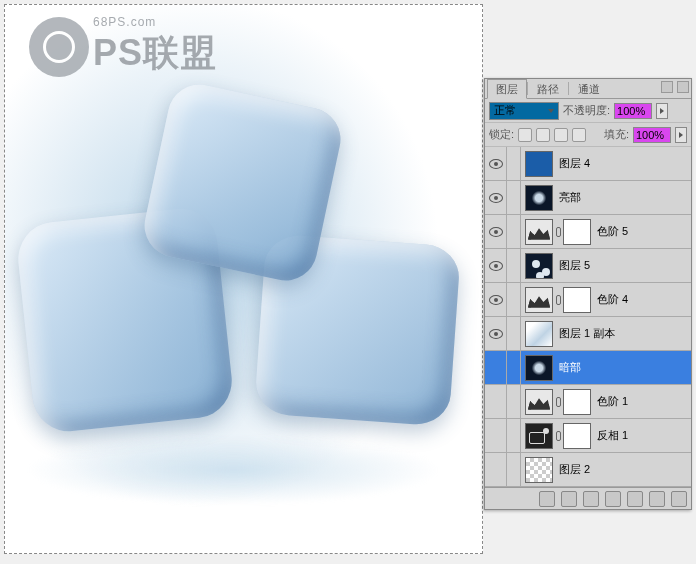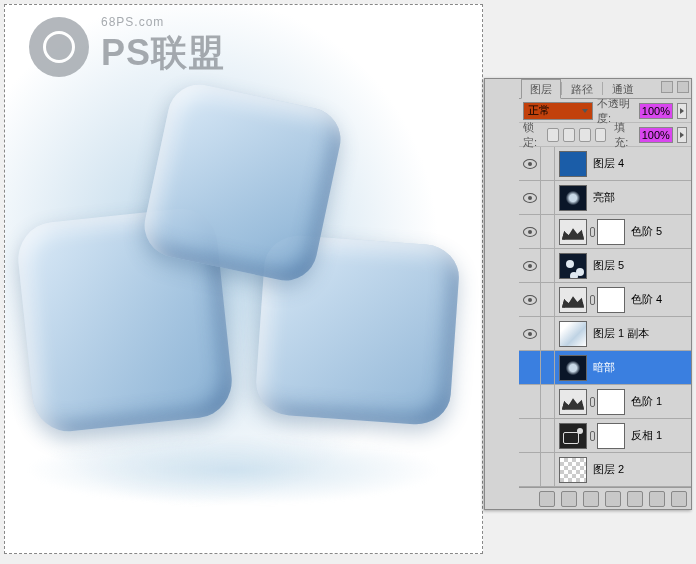--- a/index.html
+++ b/index.html
@@ -1,36 +1,36 @@
 <!DOCTYPE html>
 <html><head>
 <meta charset="utf-8">
 <style>
 * { margin: 0; padding: 0; box-sizing: border-box; font-family: "Microsoft YaHei", sans-serif; font-size: 11px; }
 body { background: #f0f0f0; width: 696px; height: 564px; position: relative; overflow: hidden; }
 
 .canvas-area { position: absolute; left: 4px; top: 4px; width: 479px; height: 550px; border: 1px dashed #888; background: #fff; }
 .canvas-ice { position: absolute; inset: 0; background: radial-gradient(ellipse at 40% 45%, #b8d4e8 0%, #fff 60%); }
-.watermark { position: absolute; left: 24px; top: 10px; display: flex; align-items: center; gap: 12px; opacity: 0.75; }
+.watermark { position: absolute; left: 24px; top: 10px; display: flex; align-items: center; gap: 4px; opacity: 0.75; }
 .wm-logo { width: 60px; height: 60px; border-radius: 50%; background: #9aa0a6; display: flex; align-items: center; justify-content: center; color: #fff; font-size: 28px; position: relative; }
 .wm-logo::after { content: ""; width: 26px; height: 26px; border: 3px solid #fff; border-radius: 50%; position: absolute; }
 .wm-text { display: flex; flex-direction: column; }
 .wm-url { color: #8a8f95; font-size: 12px; letter-spacing: 1px; }
 .wm-brand { color: #8a8f95; font-size: 36px; font-weight: 700; letter-spacing: 1px; }
 
-.panel { position: absolute; right: 4px; top: 78px; width: 208px; background: #d4d4d4; border: 1px solid #888; box-shadow: -1px 1px 3px rgba(0,0,0,0.3); padding-left: 34px; }
+.panel { position: absolute; right: 4px; top: 78px; width: 208px; background: #d4d4d4; border: 1px solid #888; box-shadow: -1px 1px 3px rgba(0,0,0,0.3); }
 .panel-tabs { display: flex; height: 20px; background: #d4d4d4; border-bottom: 1px solid #999; align-items: stretch; padding-left: 2px; position: relative; }
 .tab { padding: 2px 8px; color: #555; display: flex; align-items: center; cursor: pointer; border: 1px solid transparent; border-bottom: none; }
 .tab.active { background: #d4d4d4; border: 1px solid #999; border-bottom: 1px solid #d4d4d4; margin-bottom: -1px; }
 .tab-sep { width: 1px; background: #aaa; margin: 3px 0; }
 .panel-ctrl { position: absolute; right: 2px; top: 2px; display: flex; gap: 4px; }
 .panel-btn { width: 12px; height: 12px; background: #c8c8c8; border: 1px solid #999; cursor: pointer; }
 
 .panel-row { display: flex; height: 24px; align-items: center; padding: 0 4px; gap: 4px; border-bottom: 1px solid #bbb; background: #d4d4d4; }
-.blend-select { flex: 0 0 70px; height: 18px; background: #c2410c; border: 1px solid #888; display: flex; align-items: center; padding: 0 4px; justify-content: space-between; cursor: pointer; }
+.blend-select { flex: 0 0 70px; height: 18px; background: #0369a1; border: 1px solid #888; display: flex; align-items: center; padding: 0 4px; justify-content: space-between; cursor: pointer; }
 .caret { width: 0; height: 0; border-left: 3px solid transparent; border-right: 3px solid transparent; border-top: 4px solid #555; }
 .row-label { color: #555; }
 .pct-box { width: 38px; height: 16px; background: #d946ef; border: 1px solid #888; display: flex; align-items: center; padding: 0 2px; }
 .tri-btn { width: 12px; height: 16px; border: 1px solid #888; background: #e4e4e4; display: flex; align-items: center; justify-content: center; cursor: pointer; }
 
 .lock-row { padding: 0 4px; }
 .lock-icon { width: 14px; height: 14px; background: #e4e4e4; border: 1px solid #999; border-radius: 2px; cursor: pointer; }
 
 .layers-list { max-height: 380px; overflow-y: auto; background: #d4d4d4; }
 .layer-row { display: flex; align-items: center; height: 34px; border-bottom: 1px solid #aaa; background: #d4d4d4; }

